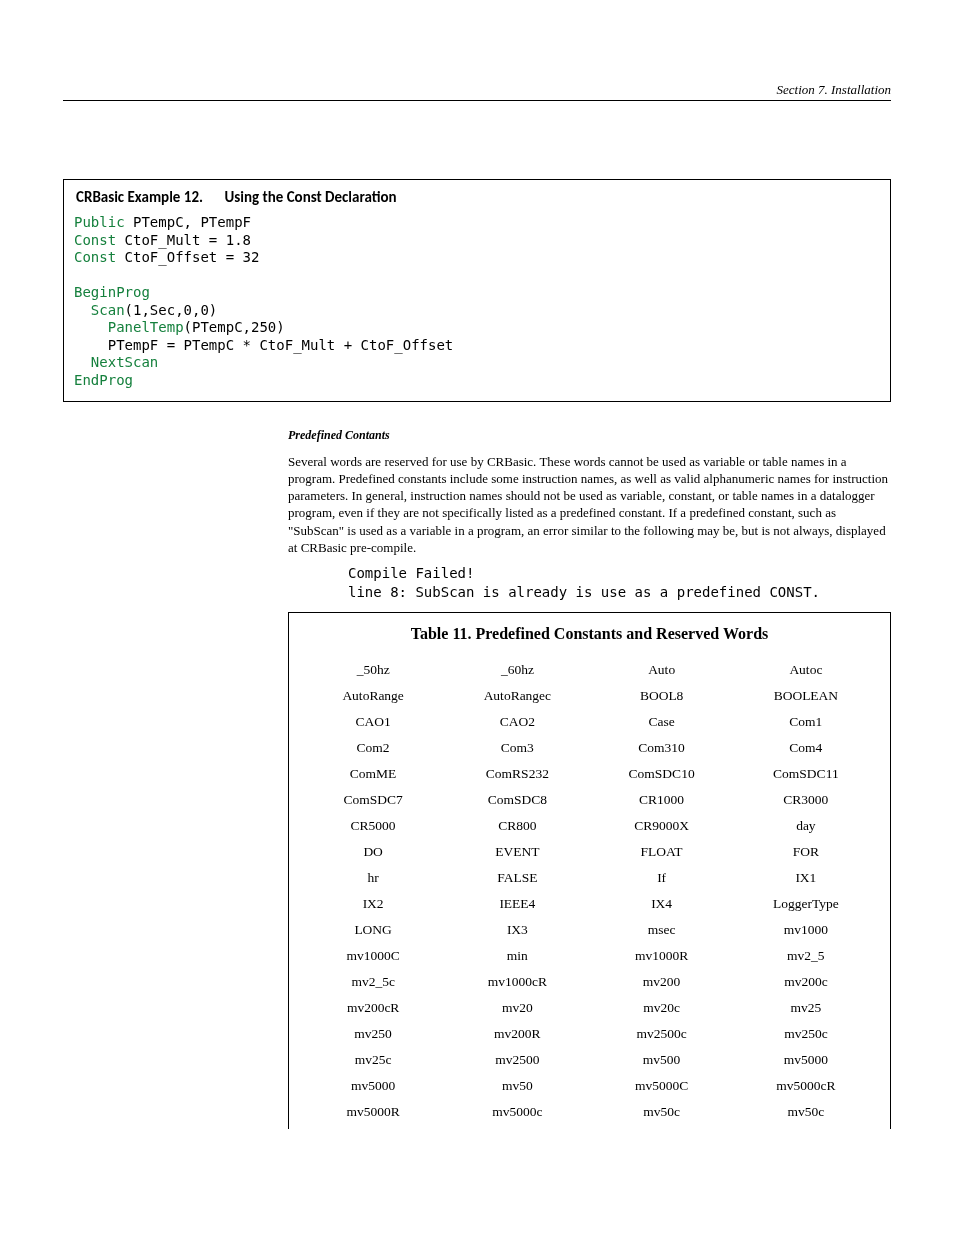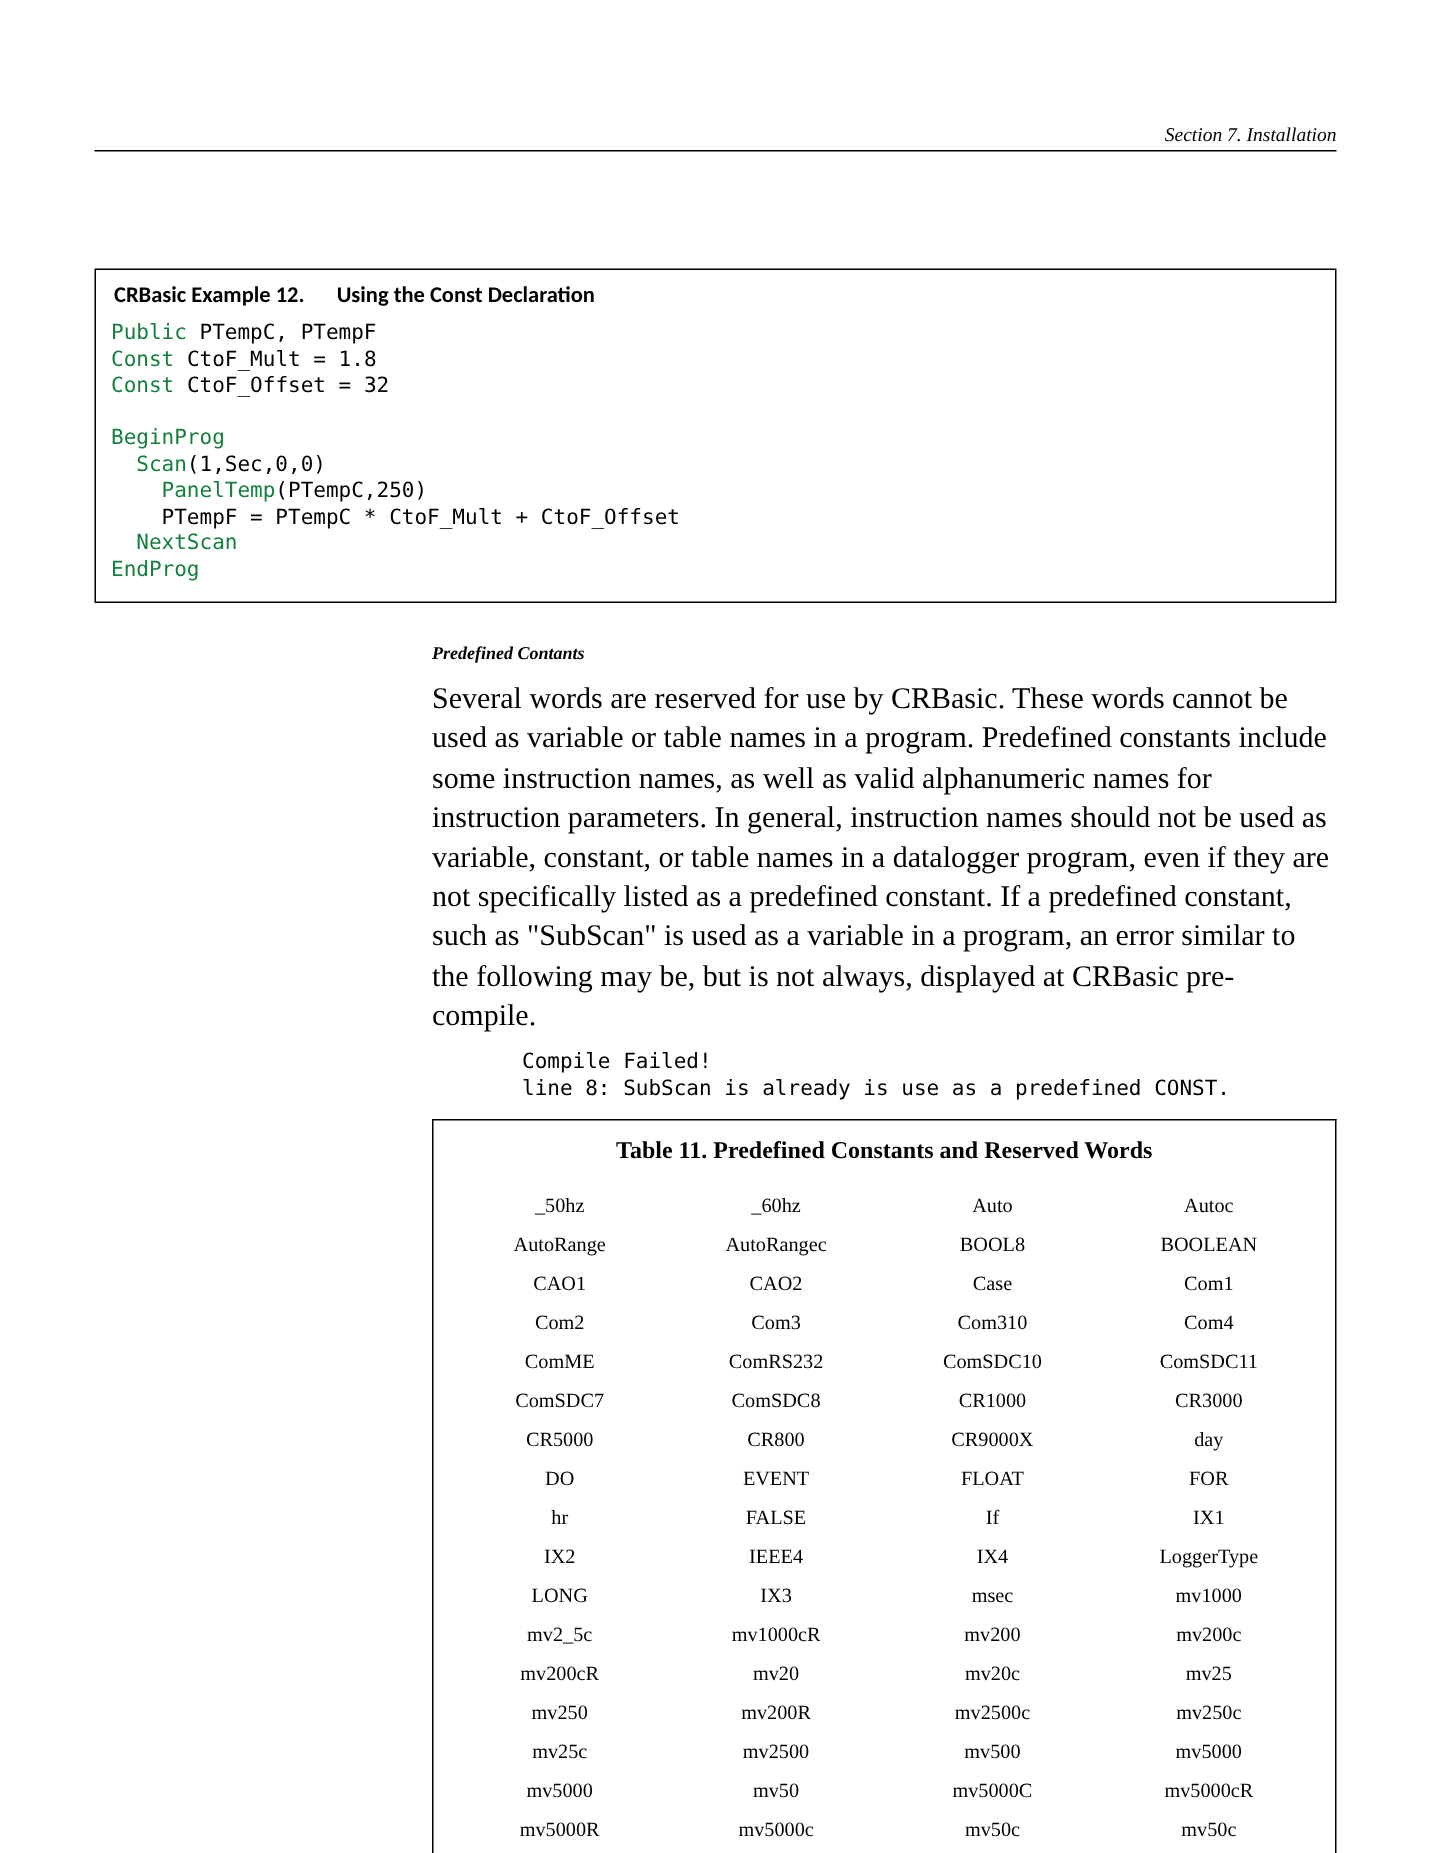--- a/index.html
+++ b/index.html
@@ -48,21 +48,21 @@
   .content-col {
     margin-left: 225px;
   }
   .subhead {
     font-style: italic;
     font-weight: bold;
     font-size: 12px;
     margin: 0 0 10px 0;
   }
   .para {
-    font-size: 20px;
+    font-size: 13px;
     line-height: 1.32;
     margin: 0 0 8px 0;
   }
   .mono-block {
     font-family: Consolas, "Lucida Console", monospace;
     font-size: 14px;
     white-space: pre;
     margin: 4px 0 10px 60px;
     line-height: 1.35;
   }
@@ -192,20 +192,26 @@
               <td>IX4</td>
               <td>LoggerType</td>
             </tr>
             <tr>
               <td>LONG</td>
               <td>IX3</td>
               <td>msec</td>
               <td>mv1000</td>
             </tr>
             <tr>
+              <td>mv1000C</td>
+              <td>min</td>
+              <td>mv1000R</td>
+              <td>mv2_5</td>
+            </tr>
+            <tr>
               <td>mv2_5c</td>
               <td>mv1000cR</td>
               <td>mv200</td>
               <td>mv200c</td>
             </tr>
             <tr>
               <td>mv200cR</td>
               <td>mv20</td>
               <td>mv20c</td>
               <td>mv25</td>

